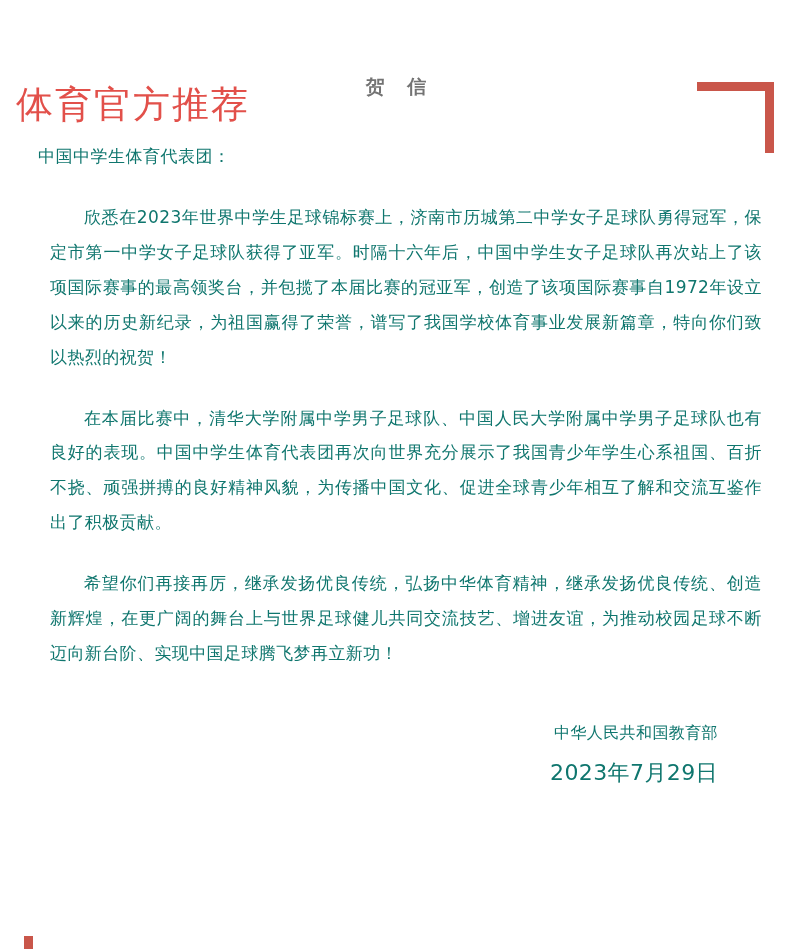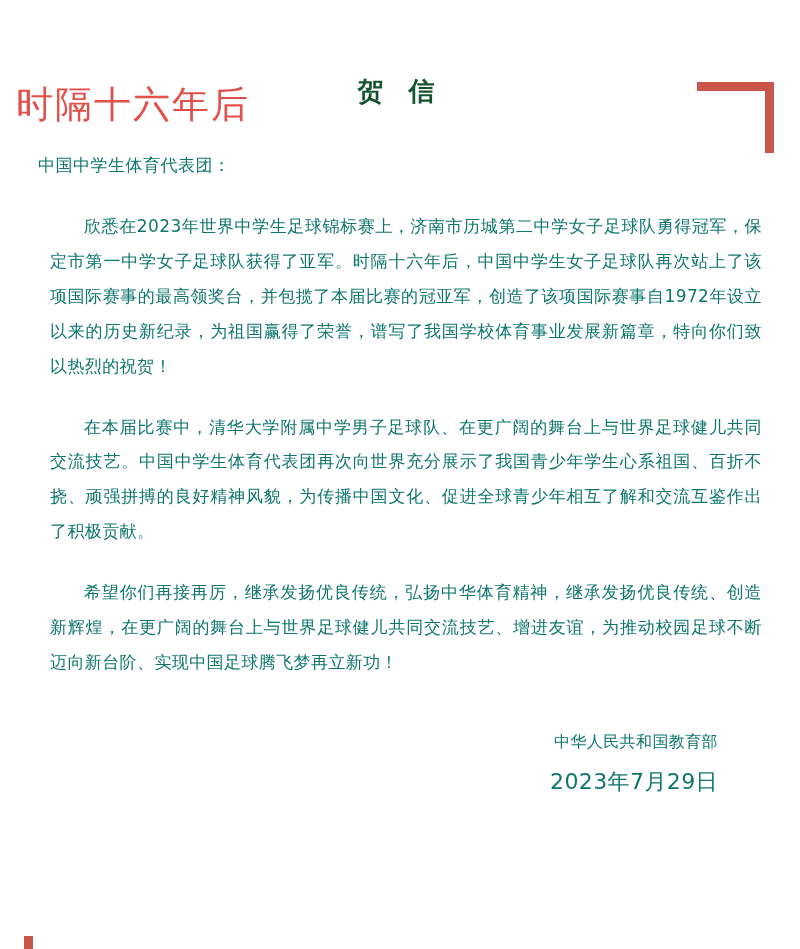--- a/index.html
+++ b/index.html
@@ -50,22 +50,22 @@
     left: 16px;
     font-size: 37px;
     letter-spacing: 2px;
     color: #e2504a;
     font-family: "DejaVu Serif", "Liberation Serif", serif;
     white-space: nowrap;
     font-weight: 400;
   }
   .doc-title {
     text-align: center;
-    color: #14532d;
-    font-size: 26px;
+    color: #737373;
+    font-size: 19px;
     font-weight: bold;
     letter-spacing: 8px;
     margin-top: 74px;
     font-family: "DejaVu Sans", "Liberation Sans", sans-serif;
   }
   .body-wrap {
     margin: 0 38px 0 38px;
     padding-top: 40px;
     color: #0f766e;
   }
@@ -105,29 +105,29 @@
   }
 </style>
 </head>
 <body>
 
 <div class="page">
 
   <div class="corner corner-tr"></div>
   <div class="corner corner-bl"></div>
 
-  <div class="watermark">时隔十六年后</div>
+  <div class="watermark">体育官方推荐</div>
 
   <div class="doc-title">贺 信</div>
 
   <div class="body-wrap">
     <div class="salutation">中国中学生体育代表团：</div>
 
     <p class="para">欣悉在2023年世界中学生足球锦标赛上，济南市历城第二中学女子足球队勇得冠军，保定市第一中学女子足球队获得了亚军。时隔十六年后，中国中学生女子足球队再次站上了该项国际赛事的最高领奖台，并包揽了本届比赛的冠亚军，创造了该项国际赛事自1972年设立以来的历史新纪录，为祖国赢得了荣誉，谱写了我国学校体育事业发展新篇章，特向你们致以热烈的祝贺！</p>
-    <p class="para">在本届比赛中，清华大学附属中学男子足球队、在更广阔的舞台上与世界足球健儿共同交流技艺。中国中学生体育代表团再次向世界充分展示了我国青少年学生心系祖国、百折不挠、顽强拼搏的良好精神风貌，为传播中国文化、促进全球青少年相互了解和交流互鉴作出了积极贡献。</p>
+    <p class="para">在本届比赛中，清华大学附属中学男子足球队、中国人民大学附属中学男子足球队也有良好的表现。中国中学生体育代表团再次向世界充分展示了我国青少年学生心系祖国、百折不挠、顽强拼搏的良好精神风貌，为传播中国文化、促进全球青少年相互了解和交流互鉴作出了积极贡献。</p>
     <p class="para">希望你们再接再厉，继承发扬优良传统，弘扬中华体育精神，继承发扬优良传统、创造新辉煌，在更广阔的舞台上与世界足球健儿共同交流技艺、增进友谊，为推动校园足球不断迈向新台阶、实现中国足球腾飞梦再立新功！</p>
 
     <div class="sign-block">
       <div class="signer">中华人民共和国教育部</div>
       <div class="sign-date">2023年7月29日</div>
     </div>
   </div>
 
 </div>
 

